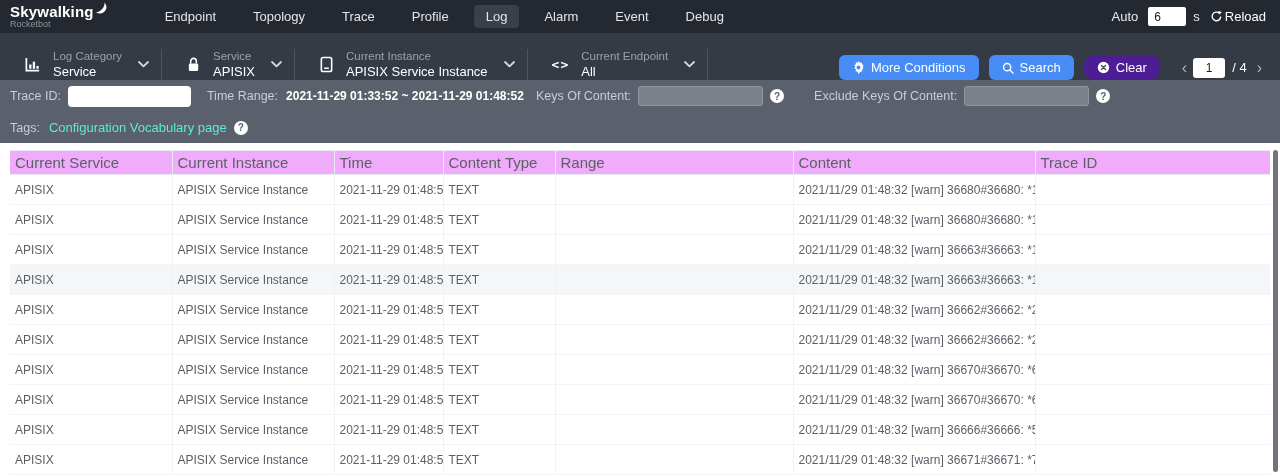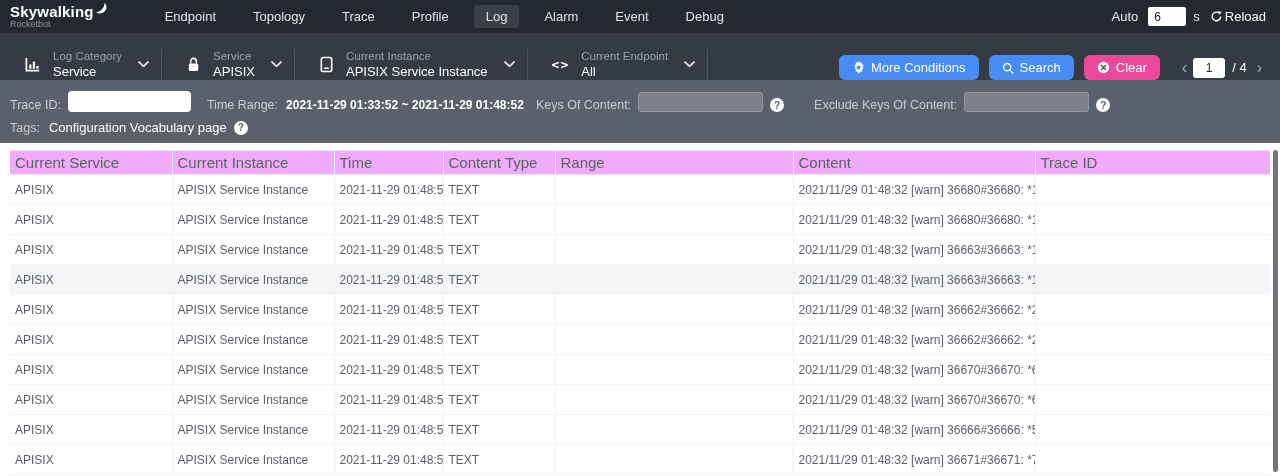--- a/index.html
+++ b/index.html
@@ -29,42 +29,42 @@
   .sel-label { font-size:11.5px; color:#9aa1a9; }
   .sel-value { font-size:13px; color:#fff; white-space:nowrap; }
   .sel-chevron { margin-left:16px; display:flex; }
   .code-glyph { font-size:13px; font-weight:bold; color:#fff; letter-spacing:1px; font-family:"DejaVu Sans Mono",monospace; }
 
   .toolbar-right { margin-left:auto; display:flex; align-items:center; padding-right:12px; }
   .btn { display:inline-flex; align-items:center; height:25px; border:none; border-radius:6px;
          color:#fff; font-size:13px; padding:0 13px; cursor:pointer; font-family:inherit;margin-left:38px; }
   .btn .bicon { margin-right:6px; display:inline-flex; align-items:center; }
   .btn-blue { background:#478cf4; }
-  .btn-dark { background:#ec4899; }
+  .btn-dark { background:#4c1d95;border-radius:10px; }
   .btn + .btn { margin-left:10px; }
   .pager { display:flex; align-items:center; margin-left:16px; color:#cfd3d8; }
   .pager-arrow { font-size:16px; color:#aab0b8; padding:0 6px; cursor:pointer; line-height:1; }
   .pager-input { width:32px; height:20px; border:none; border-radius:3px; text-align:center; font-size:12px; color:#222; background:#fff; }
   .pager-total { color:#fff; font-size:13px; margin:0 4px 0 7px; white-space:nowrap; }
 
   
   .filters { background:#5a616c; padding:0 10px; }
   .frow { display:flex; align-items:center; }
-  .frow1 { height:32px;align-items:flex-end; }
+  .frow1 { height:32px; }
   .frow2 { height:31px; }
   .flabel { font-size:12.5px; color:#c9cdd4; white-space:nowrap; }
   .input-white { height:21px; border:none; border-radius:4px; background:#fff; font-size:12px; padding:0 7px; color:#333; }
   .input-gray { height:20px; border:1px solid #9097a0; border-radius:3px; background:#7b8089; width:125px; }
   .trace-input { width:123px; margin-left:7px; }
   .time-value { font-size:12px; font-weight:bold; color:#fff; margin-left:8px; white-space:nowrap; }
   .help { width:14px; height:14px; border-radius:50%; background:#fff; color:#5a616c; font-size:10px; font-weight:bold;
           display:inline-flex; align-items:center; justify-content:center; margin-left:7px; cursor:pointer; }
   .tags-input { width:140px; margin-left:7px; }
   .tags-input::placeholder { color:#757a80; }
-  .vocab { font-size:13px; color:#ffffff; margin-left:9px; cursor:pointer; }
+  .vocab { font-size:13px; color:#5eead4; margin-left:9px; cursor:pointer; }
 
   
   .table-wrap { background:#fff; padding:7px 10px 0; }
   table { border-collapse:collapse; table-layout:fixed; width:1260px; }
   th, td { text-align:left; font-weight:normal; overflow:hidden; white-space:nowrap; }
   thead th { height:24px; background:#f0abfc; font-size:15px; color:#5c6166;
              border-top:1px solid #e7eaf0; border-bottom:1px solid #e7eaf0;
              border-right:1px solid #e7eaf0; padding:0 5px; }
   thead th:last-child { border-right:none; }
   tbody td { height:30px; font-size:12px; color:#5a5e66;

